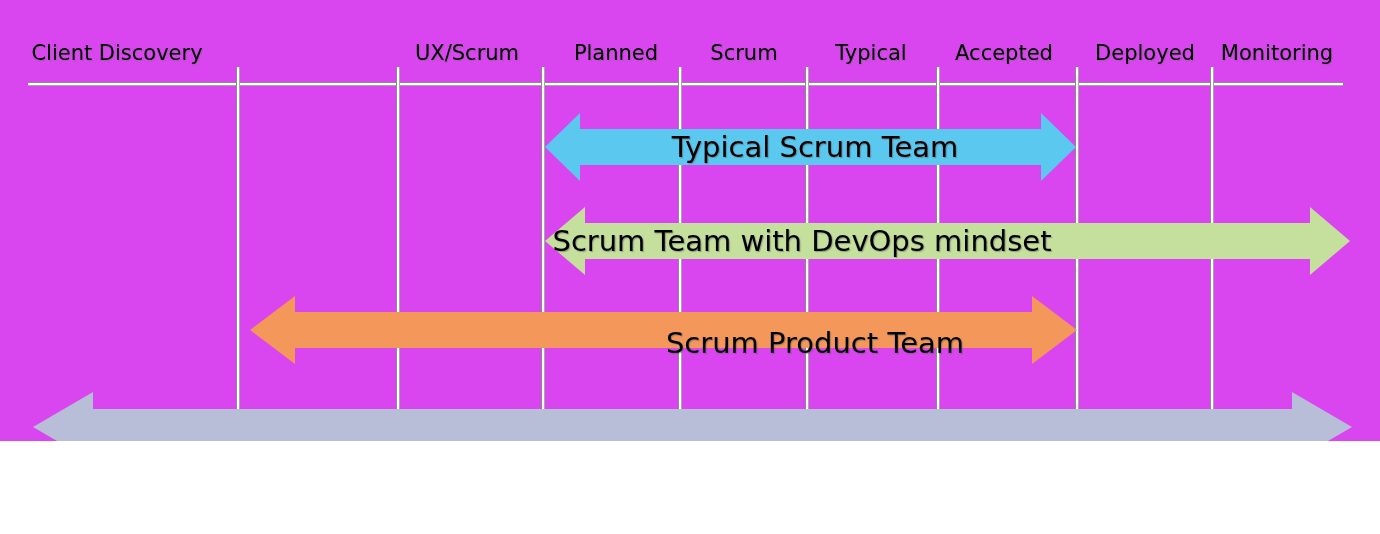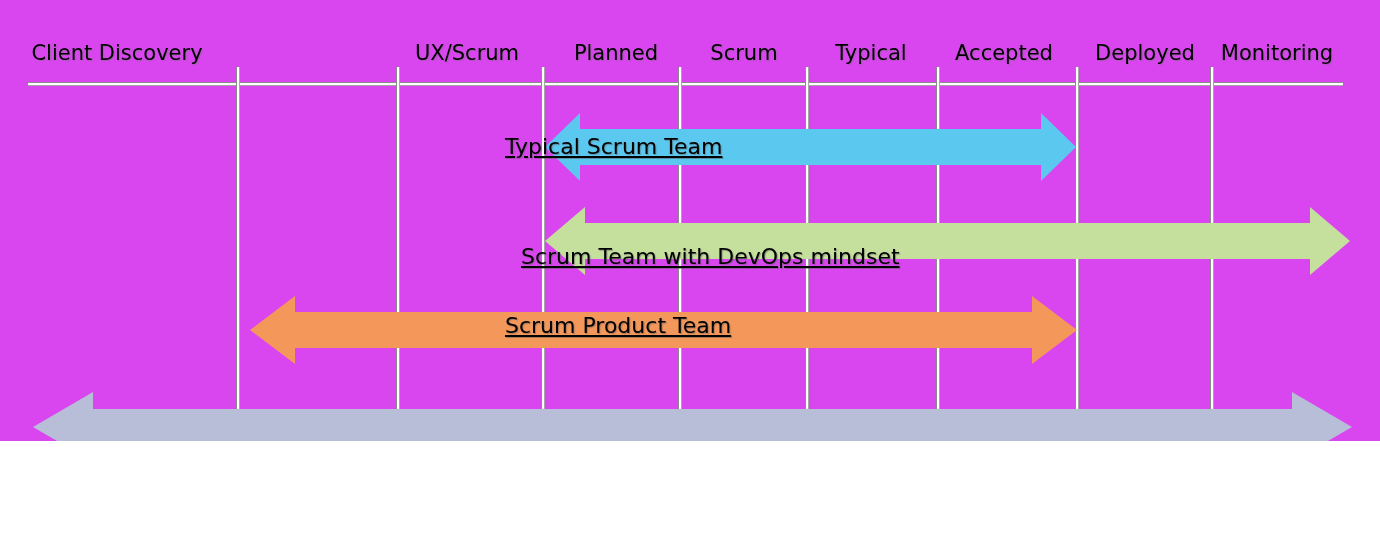--- a/index.html
+++ b/index.html
@@ -84,29 +84,29 @@
   .c-gray .ah { border-top-width: 35px; border-bottom-width: 35px; }
   .c-gray .al { border-right: 60px solid #B8BDD8; }
   .c-gray .ar { border-left: 60px solid #B8BDD8; }
   .c-gray .ab { background: #B8BDD8; }
 
   
   .arrow-label {
     position: absolute;
     left: 505px;
     width: 620px;
-    font-size: 22px;
+    text-align: center;
+    font-size: 29px;
     line-height: 26px;
     color: #000;
     white-space: nowrap;
     text-shadow: 1px 1px 1px rgba(90,90,90,0.5);
     z-index: 4;
-    text-decoration: underline;
   }
-  .arrow-label.shift-green { left: 521px; margin-top: 16px; }
+  .arrow-label.shift-green { left: 492px; }
 </style>
 </head>
 <body>
 
 <div class="canvas">
 
   <div class="stage-label" style="left:117px">Client Discovery</div>
   <div class="stage-label" style="left:467px">UX/Scrum</div>
   <div class="stage-label" style="left:616px">Planned</div>
   <div class="stage-label" style="left:744px">Scrum</div>
@@ -145,15 +145,15 @@
   </div>
 
   <div class="arrow c-gray" style="left:33px; top:392px; width:1319px">
     <div class="ah al"></div>
     <div class="ab"></div>
     <div class="ah ar"></div>
   </div>
 
   <div class="arrow-label" style="top:134px">Typical Scrum Team</div>
   <div class="arrow-label shift-green" style="top:228px">Scrum Team with DevOps mindset</div>
-  <div class="arrow-label" style="top:313px">Scrum Product Team</div>
+  <div class="arrow-label" style="top:330px">Scrum Product Team</div>
 
 </div>
 
 </body></html>

